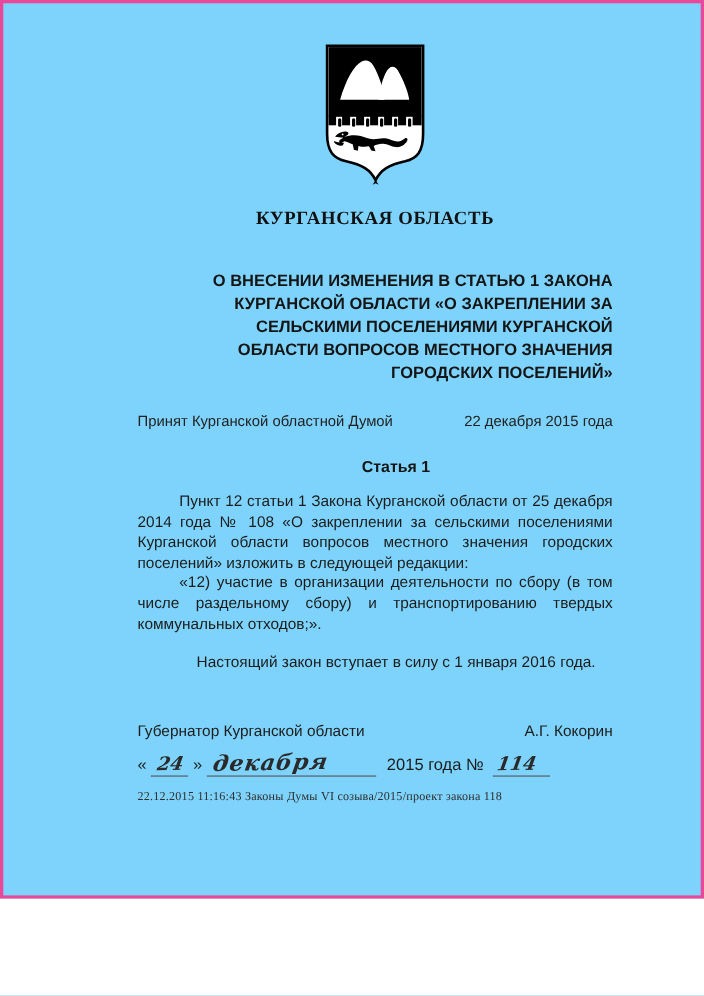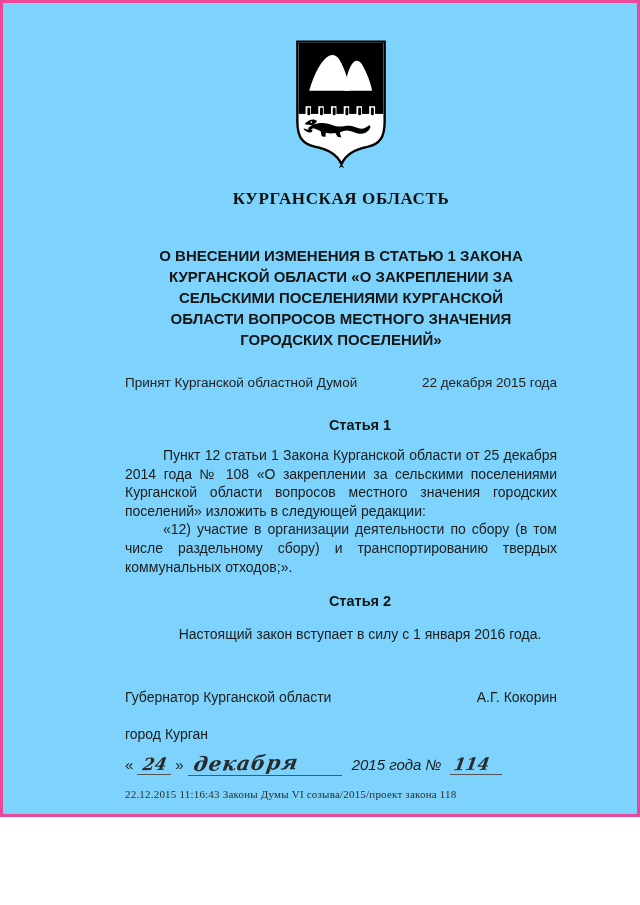--- a/index.html
+++ b/index.html
@@ -19,21 +19,21 @@
     font-weight:bold; font-size:17px; letter-spacing:0.6px;
     color:#111;
   }
   .doc-type {
     margin-top:36px; text-align:center;
     font-family:"Liberation Serif", serif;
     font-weight:bold; font-size:23px; letter-spacing:7px;
     color:#111;
   }
   .law-title {
-    margin-top:36px; text-align:center;
+    margin-top:36px; text-align:right;
     font-weight:bold; font-size:15px; line-height:21px;
     white-space:pre-line; color:#151515;
   }
   .adoption-row {
     margin-top:25px; display:flex; justify-content:space-between;
     align-items:baseline; font-size:13.5px; color:#222;gap:32px;
   }
   .article-heading {
     margin:27px 0 0 38px; font-weight:bold; font-size:14.5px; color:#151515;text-align:center;
   }
@@ -58,21 +58,21 @@
   .blank.month { min-width:148px; text-align:left; padding-left:6px; }
   .blank.num   { min-width:48px; text-align:left; padding-left:4px; }
   .hw {
     display:inline-block;
     font-family:"DejaVu Serif", serif;
     font-style:italic; font-weight:600;
     transform:skewX(-10deg) rotate(-1deg);
     font-size:17px; color:#2a2a2a;
   }
   .hw.month-hw { font-size:20px; letter-spacing:1px; }
-  .printed-date { margin-left:6px; margin-right:4px;font-style:italic; }
+  .printed-date { margin-left:6px; margin-right:4px; }
   .footer-stamp {
     margin-top:12px;
     font-family:"Liberation Serif", serif;
     font-size:11px; letter-spacing:0.2px; color:#2e2e2e;
   }
 </style>
 </head>
 <body>
 
 <div class="page">
@@ -136,30 +136,28 @@
     <span>Принят Курганской областной Думой</span>
     <span>22 декабря 2015 года</span>
   </div>
 
   <div class="article-heading">Статья 1</div>
 
   <p class="body-par">Пункт 12 статьи 1 Закона Курганской области от 25 декабря 2014 года № 108 «О закреплении за сельскими поселениями Курганской области вопросов местного значения городских поселений» изложить в следующей редакции:</p>
 
   <p class="body-par follow">«12) участие в организации деятельности по сбору (в том числе раздельному сбору) и транспортированию твердых коммунальных отходов;».</p>
 
-  <div class="article-heading second">Статья 2</div>
 
   <p class="body-par single">Настоящий закон вступает в силу с 1 января 2016 года.</p>
 
   <div class="signature-row">
     <span>Губернатор Курганской области</span>
     <span>А.Г. Кокорин</span>
   </div>
 
-  <div class="place-line">город Курган</div>
 
   <div class="date-line">
     <span>«</span>
     <span class="blank day"><span class="hw">24</span></span>
     <span>»</span>
     <span class="blank month"><span class="hw month-hw">декабря</span></span>
     <span class="printed-date">2015 года №</span>
     <span class="blank num"><span class="hw">114</span></span>
   </div>
 

